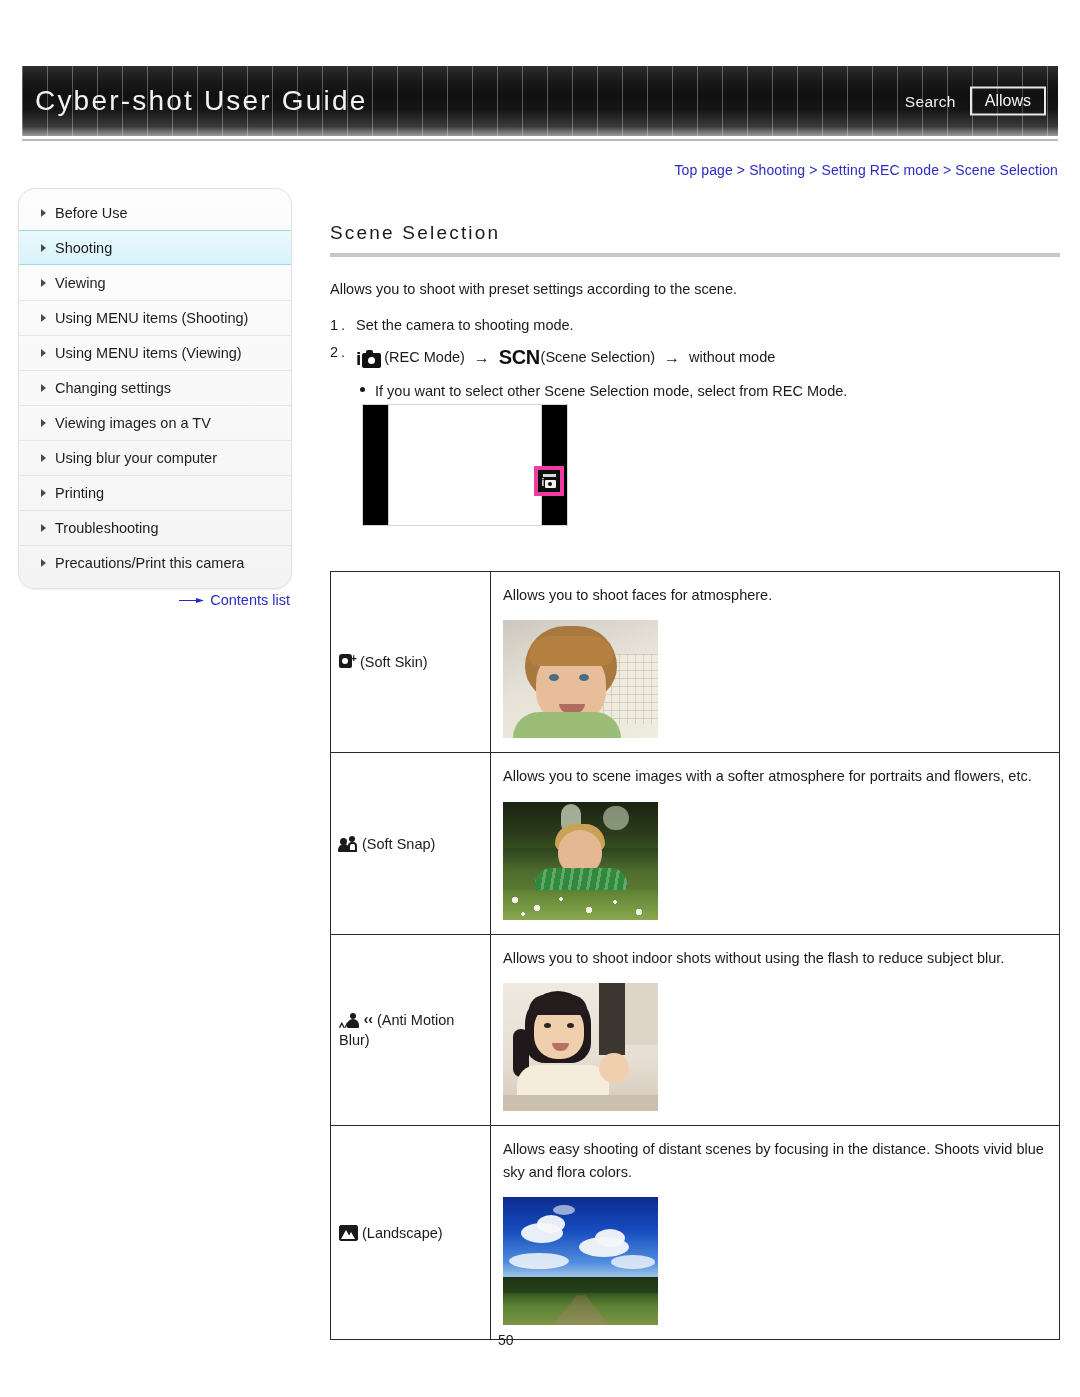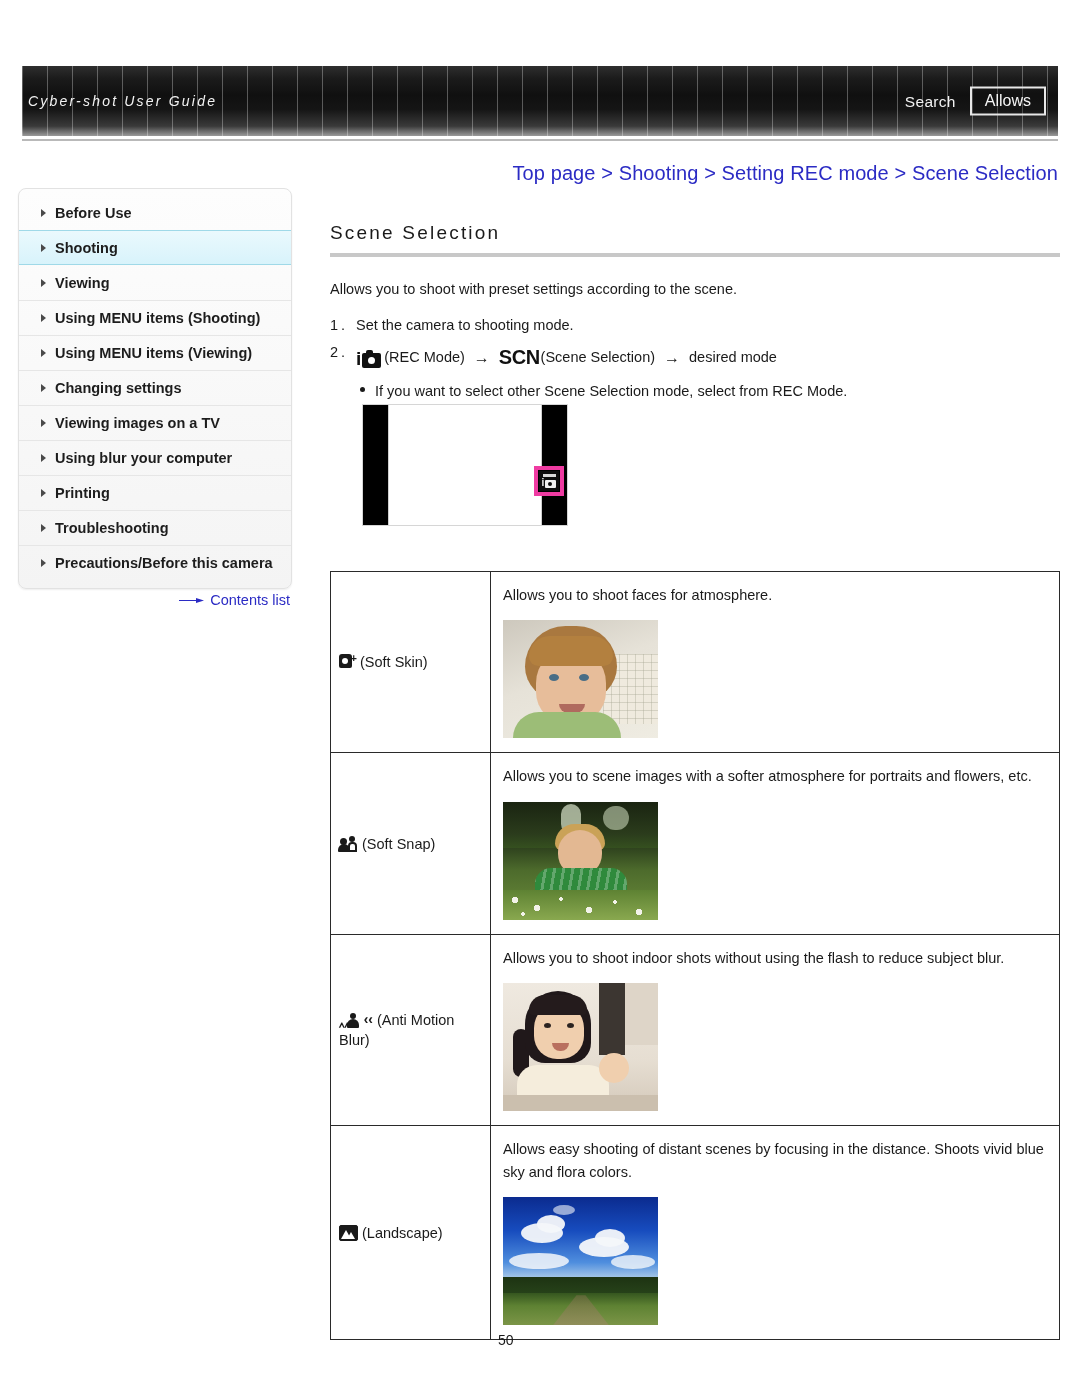--- a/index.html
+++ b/index.html
@@ -45,28 +45,27 @@
     background-image: repeating-linear-gradient(
       to right,
       rgba(255,255,255,0.30) 0px,
       rgba(255,255,255,0.30) 1px,
       rgba(255,255,255,0) 1px,
       rgba(255,255,255,0) 25px);
     pointer-events: none;
   }
   .header-title {
     position: absolute;
-    left: 6px;
+    left: 13px;
     top: 50%;
     transform: translateY(-50%);
     color: #f2f2f2;
-    font-size: 14px;
+    font-size: 28px;
     letter-spacing: 2.2px;
     white-space: nowrap;
-    font-style: italic;
   }
   .header-actions {
     position: absolute;
     right: 12px;
     top: 50%;
     transform: translateY(-50%);
     display: flex;
     align-items: center;
     gap: 14px;
   }
@@ -91,42 +90,41 @@
     width: 1036px;
     height: 2px;
     background: #b9b9b9;
   }
 
   
   .breadcrumb {
     position: absolute;
     right: 22px;
     top: 162px;
-    font-size: 20px;
+    font-size: 14px;
     color: #2b2bc4;
     white-space: nowrap;
     letter-spacing: 0.1px;
     margin-left: 21px;
   }
   .breadcrumb .crumb { cursor: pointer; }
   .breadcrumb .sep { color: #2b2bc4; }
 
   
   .sidebar {
     position: absolute;
     left: 18px;
     top: 188px;
     width: 274px;
     background: linear-gradient(to bottom, #fdfdfd 0%, #f4f4f4 100%);
     border: 1px solid #e2e2e2;
-    border-radius: 8px;
+    border-radius: 17px;
     box-shadow: 0 1px 2px rgba(0,0,0,0.07);
     padding: 6px 0 8px 0;
     box-sizing: border-box;
-    font-weight: bold;
   }
   .nav-item {
     position: relative;
     height: 35px;
     display: flex;
     align-items: center;
     padding-left: 22px;
     font-size: 14.5px;
     color: #1d1d1d;
     cursor: pointer;
@@ -695,21 +693,21 @@
   <div class="nav-item">
     <span class="nav-bullet"></span>
     <span>Printing</span>
   </div>
   <div class="nav-item">
     <span class="nav-bullet"></span>
     <span>Troubleshooting</span>
   </div>
   <div class="nav-item">
     <span class="nav-bullet"></span>
-    <span>Precautions/Before this camera</span>
+    <span>Precautions/Print this camera</span>
   </div>
 </nav>
 
 <div class="contents-link">
   <span class="arrow-icon">
     <svg width="26" height="11" viewBox="0 0 26 11">
         <path d="M0 5h17V3l8 2.5L17 8V6H0z" fill="#2b2bc4"></path>
       </svg>
   </span><span>Contents list</span>
 </div>
@@ -731,21 +729,21 @@
       <span class="step-body">
         <span class="rec-icon">
           <span class="rec-i">i</span>
             <span class="cam-glyph"></span>
         </span>
         <span>(REC Mode)</span>
         <span class="arrow-glyph">→</span>
         <span class="scn-glyph">SCN</span>
         <span>(Scene Selection)</span>
         <span class="arrow-glyph">→</span>
-        <span>desired mode</span>
+        <span>without mode</span>
       </span>
     </div>
 
     <div class="substep">
       <span class="dot"></span>
       <span>If you want to select other Scene Selection mode, select from REC Mode.</span>
     </div>
   </div>
 </div>
 

